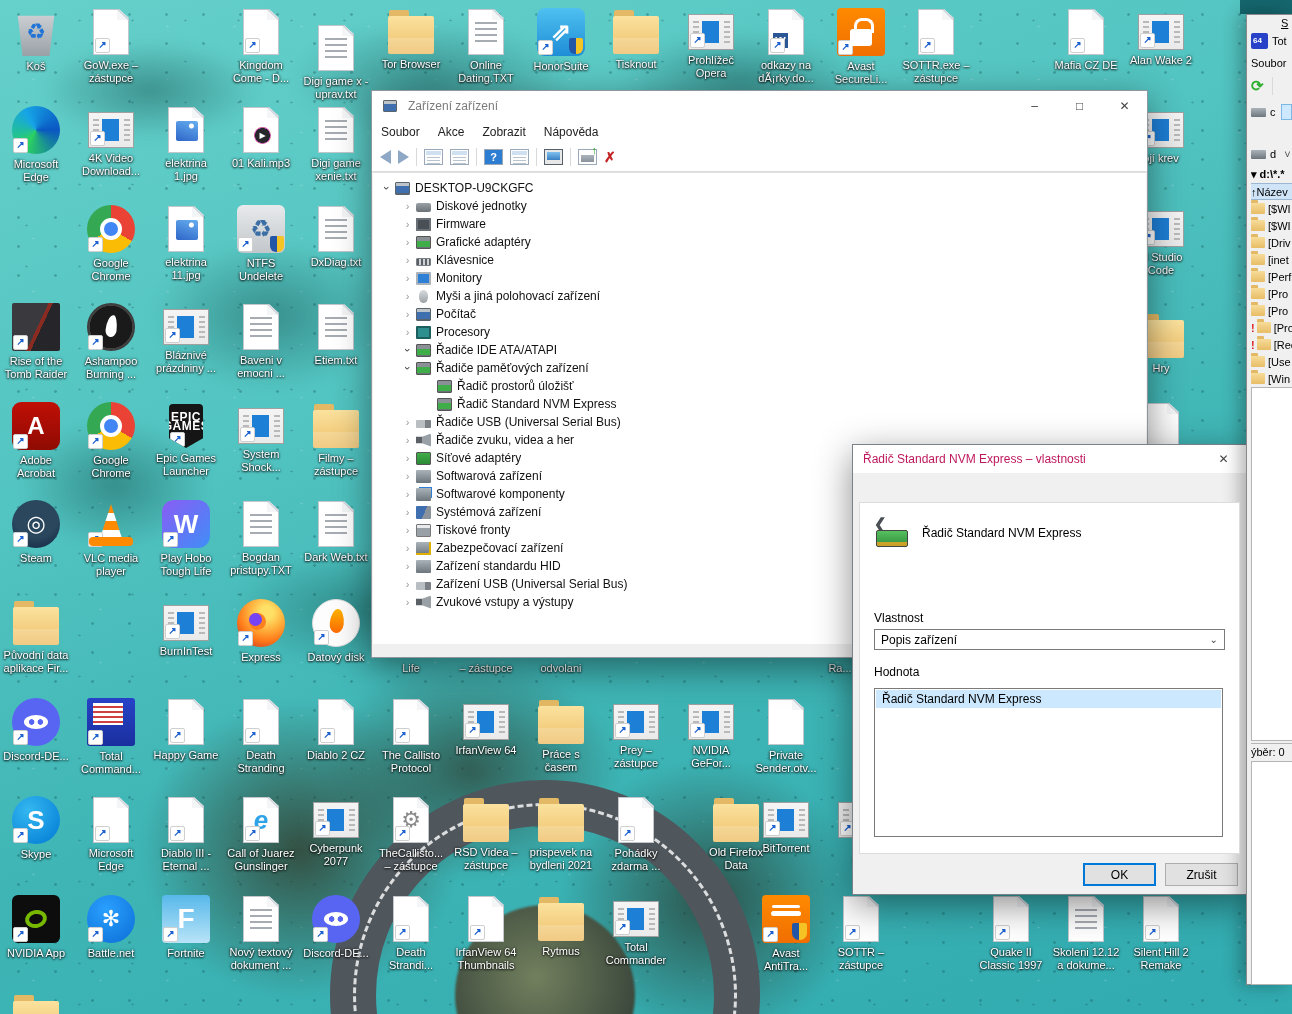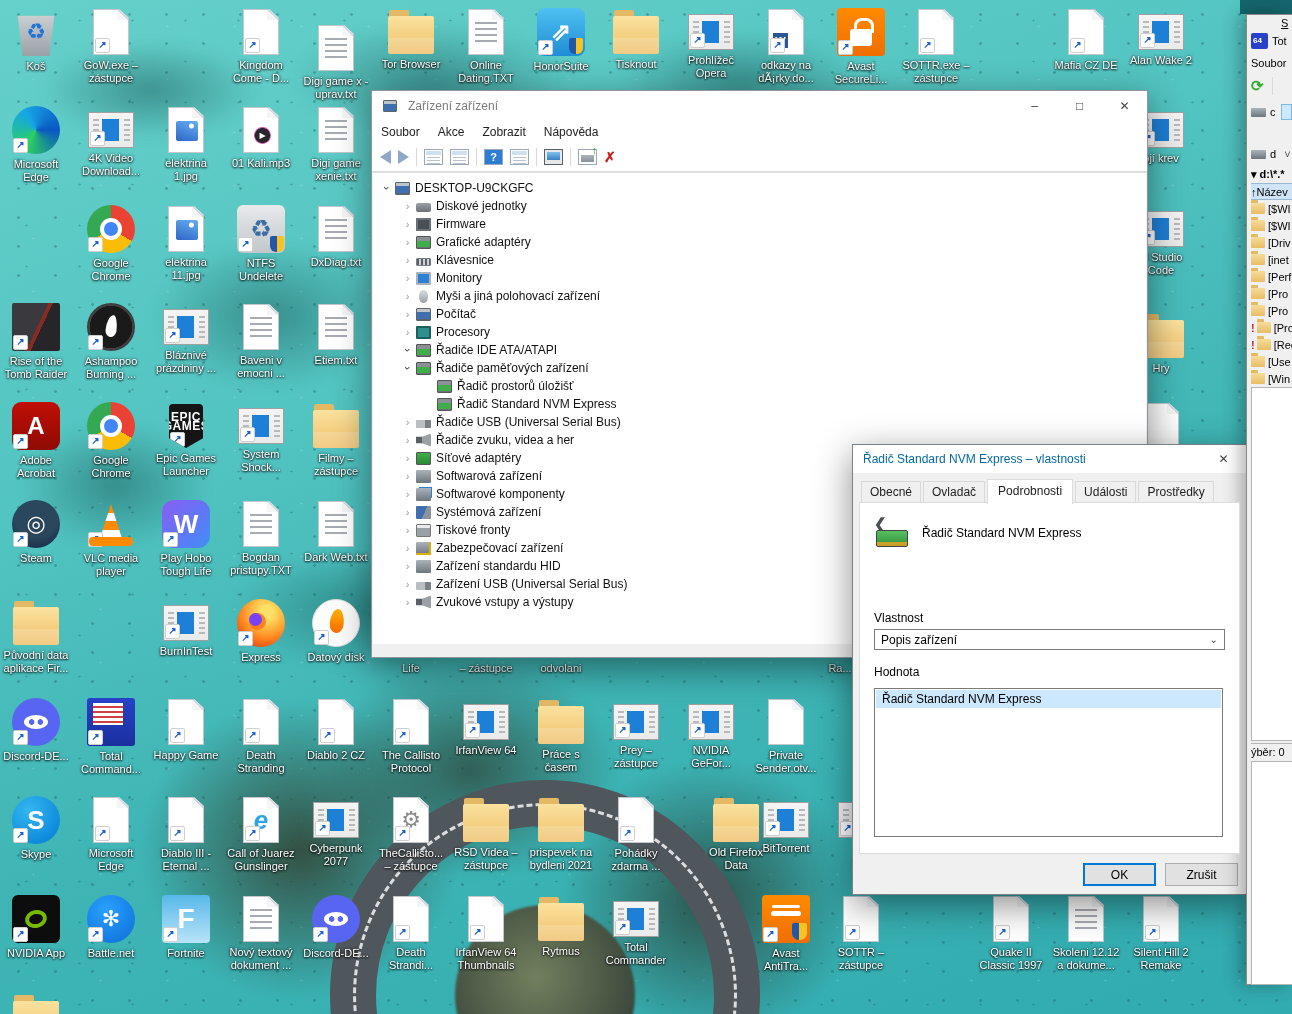--- a/index.html
+++ b/index.html
@@ -171,21 +171,21 @@
   .ti.sw,.ti.hid{background:linear-gradient(#aab2ba,#6d757d);}
   .ti.swc{background:linear-gradient(#aab2ba,#6d757d);box-shadow:2px -2px 0 -1px #2e7fd6;}
   .ti.sys{background:linear-gradient(115deg,#3f6fae 55%,#8a939c 55%);}
   .ti.prn{background:linear-gradient(#e8eaec 0 3px,#9aa1a6 3px);border:1px solid #777;box-sizing:border-box;}
   .ti.sec{background:linear-gradient(#aab2ba,#6d757d);box-shadow:inset -2px -2px 0 0 #e0b000;}
   #dm .status{position:absolute;left:1px;right:1px;bottom:1px;height:12px;background:#f0f0f0;}
 
   
   #dlg{left:852px;top:444px;width:395px;height:451px;border-color:#7a8288;}
   #dlg .tbar{height:28px;}
-  #dlg .tbar .ttl{color:#0369a1;margin-left:2px;}
+  #dlg .tbar .ttl{color:#be185d;margin-left:2px;}
   #dlg .cap{height:28px;}
   .tabs{position:absolute;left:8px;top:36px;display:flex;}
   .tab{font-size:12px;color:#222;background:#f0f0f0;border:1px solid #d9d9d9;border-bottom:none;
        padding:3px 8px 3px;margin-right:2px;position:relative;z-index:1;}
   .tab.active{background:#fff;z-index:3;padding:4px 10px 6px;margin-top:-2px;border-color:#dcdcdc;}
   .tabpage{position:absolute;left:6px;right:6px;top:57px;bottom:40px;background:#fff;border:1px solid #dcdcdc;z-index:2;}
   .devrow{display:flex;align-items:center;margin:14px 0 0 12px;}
   .devicon{position:relative;width:38px;height:32px;flex:none;}
   .devicon::before{content:"❮";position:absolute;left:2px;top:-2px;font-size:15px;font-weight:bold;color:#4a4f55;}
   .devicon::after{content:"";position:absolute;left:4px;bottom:2px;width:30px;height:15px;border-radius:2px;
@@ -942,27 +942,20 @@
   <div class="status"></div>
 </div>
 
 <div id="dlg" class="win">
   <div class="tbar">
     <span class="ttl">Řadič Standard NVM Express – vlastnosti</span>
     <div class="caps">
       <span class="cap">✕</span>
     </div>
   </div>
-  <div class="tabs" id="dlg-tabs">
-      <span class="tab">Obecné</span>
-      <span class="tab">Ovladač</span>
-      <span class="tab active">Podrobnosti</span>
-      <span class="tab">Události</span>
-      <span class="tab">Prostředky</span>
-    </div>
   <div class="tabpage">
     <div class="devrow">
       <span class="devicon"></span>
       <span class="devname">Řadič Standard NVM Express</span>
     </div>
     <div class="flabel" style="top:108px;">Vlastnost</div>
     <div class="combo" style="top:126px;">
       <span>Popis zařízení</span>
       <span class="chev">⌄</span>
     </div>

